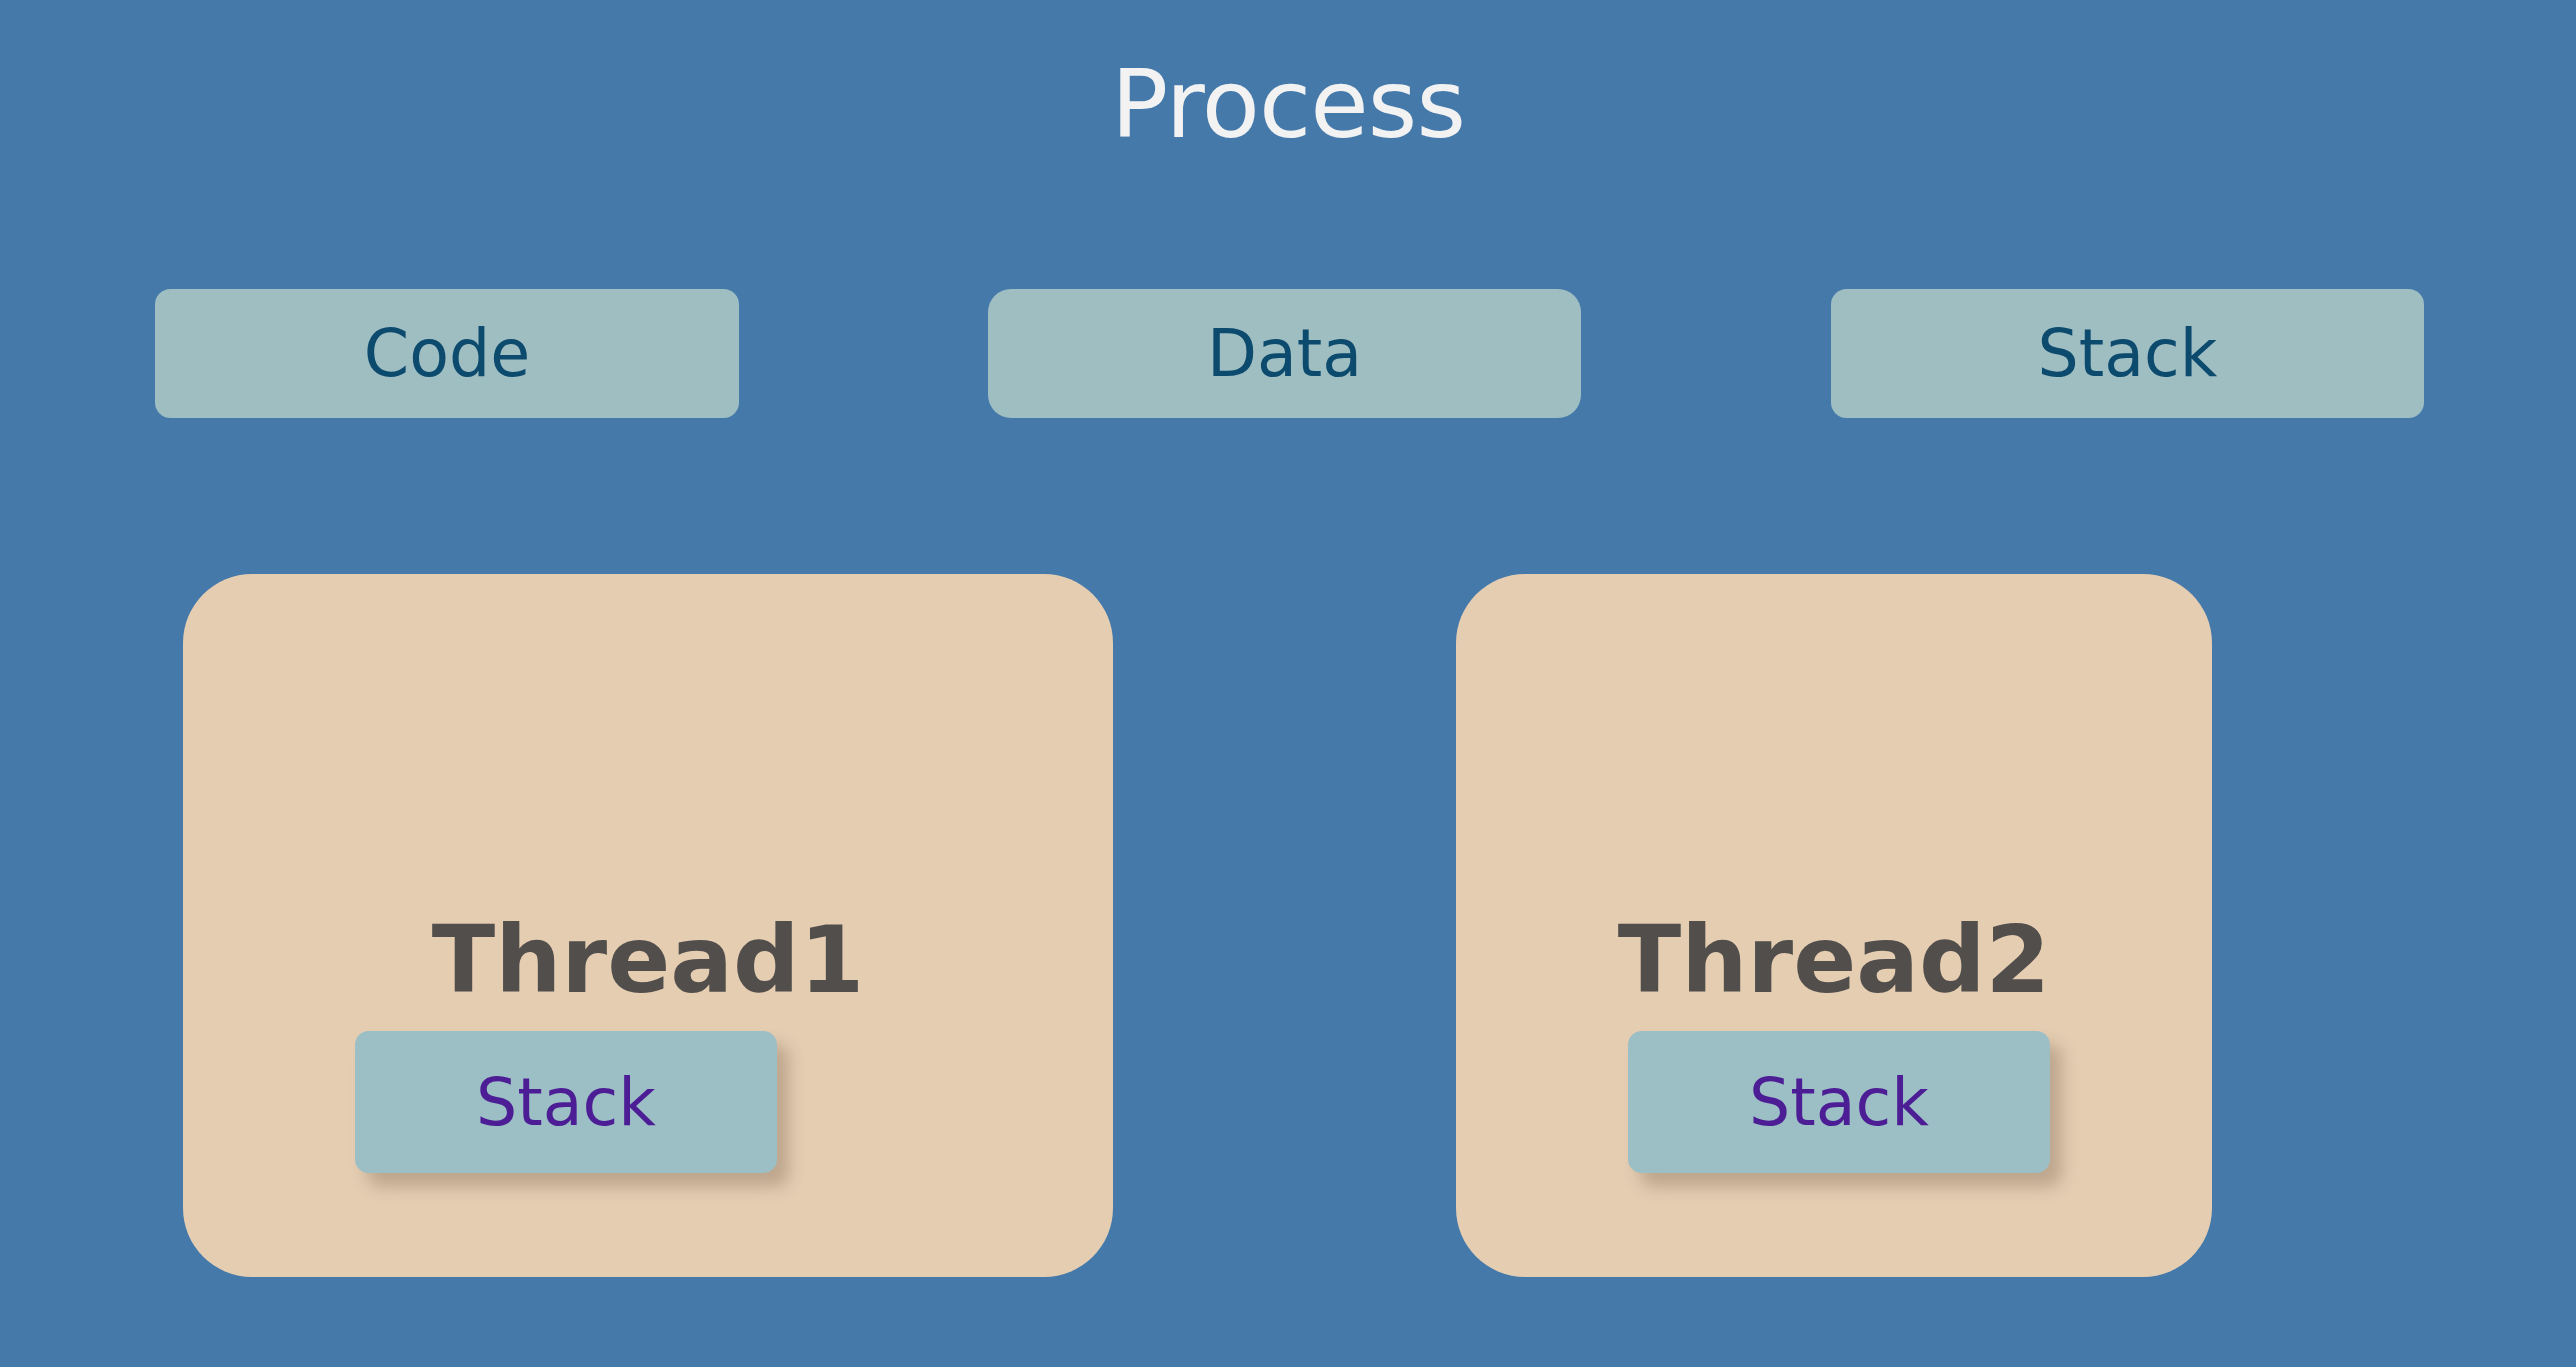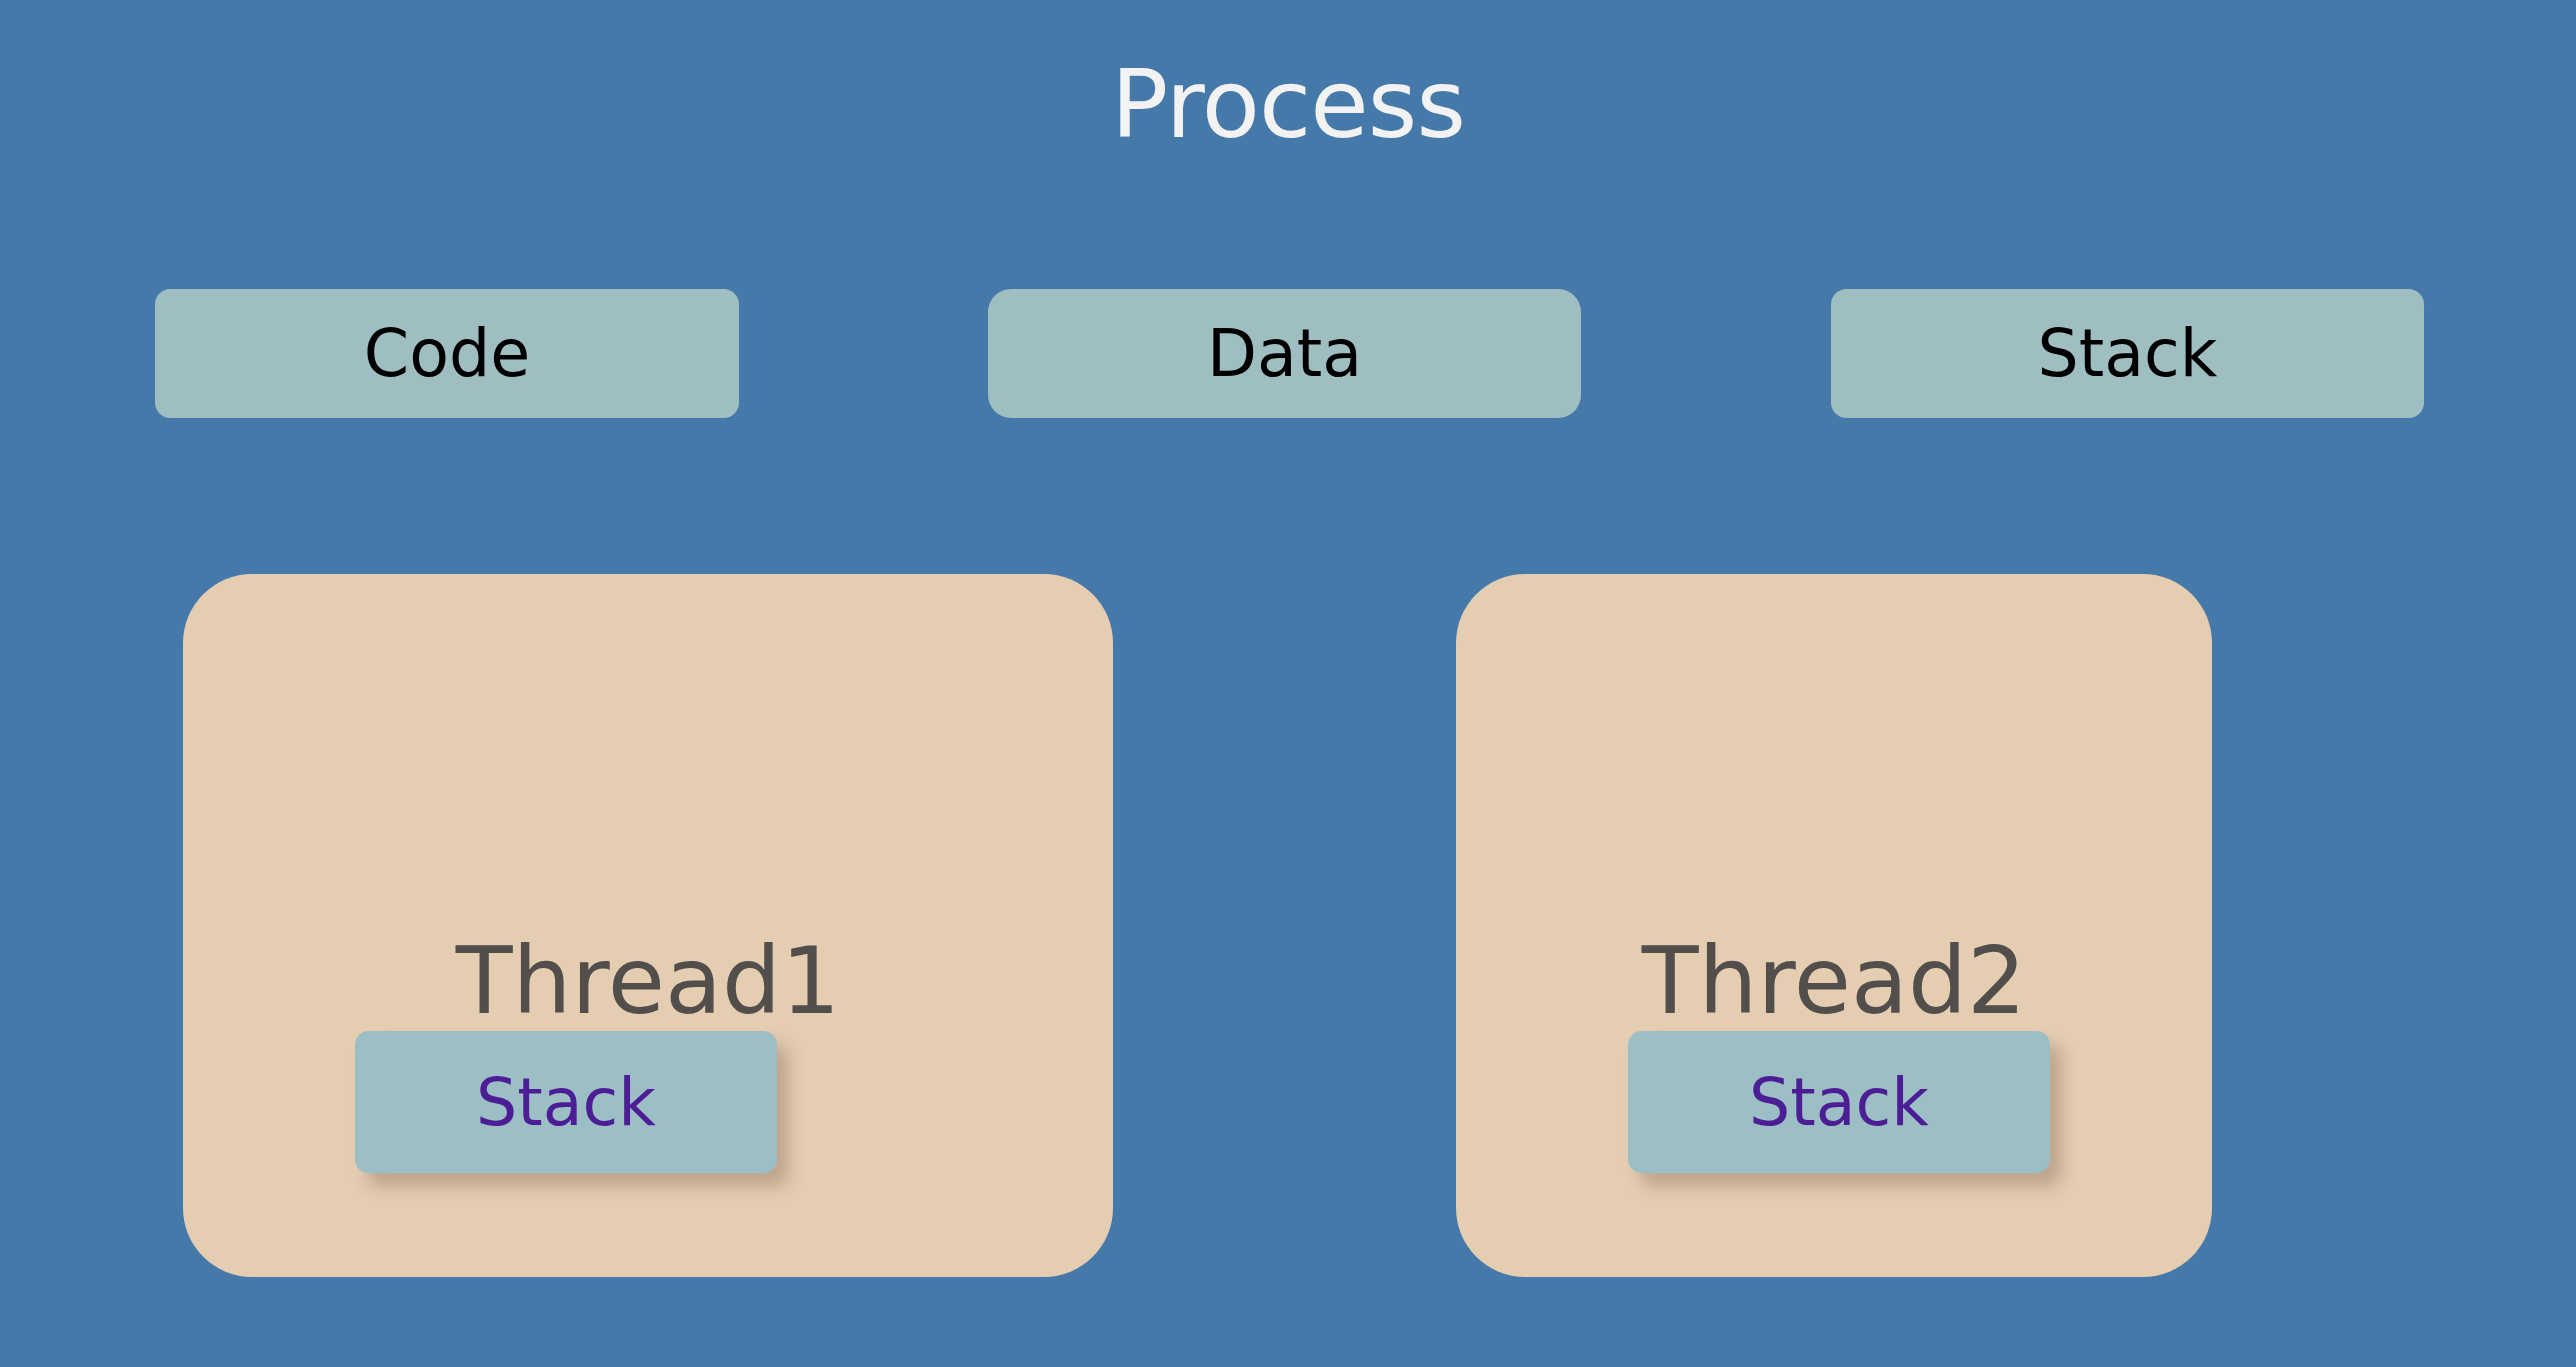--- a/index.html
+++ b/index.html
@@ -52,21 +52,21 @@
     border-radius: 15.5px;
     display: flex;
     align-items: center;
     justify-content: center;
   }
   .segment-box.code { left: 155px;  width: 584px; }
   .segment-box.data { left: 988px; width: 593px; border-radius: 23px; }
   .segment-box.heap { left: 1831px; width: 593px; }
 
   .segment-label {
-    color: #000000;
+    color: #0c4a6e;
     font-size: 65px;
     font-weight: 400;
     line-height: 1;
     white-space: nowrap;
   }
 
   
   .thread-box {
     position: absolute;
     top: 574px;
@@ -78,24 +78,23 @@
   .thread-box.thread-2 { left: 1456px; width: 756px; }
 
   .thread-label {
     position: absolute;
     left: 0;
     top: 340px;
     width: 100%;
     text-align: center;
     color: #514E4C;
     font-size: 93px;
-    font-weight: 400;
+    font-weight: 700;
     line-height: 1;
     white-space: nowrap;
-    margin-top: 21px;
   }
 
   
   .stack-box {
     position: absolute;
     top: 457px;
     height: 142px;
     background: #9CBFC6;
     border-radius: 13.8px;
     box-shadow: 12px 13.8px 15.5px rgba(90, 70, 50, 0.28);

